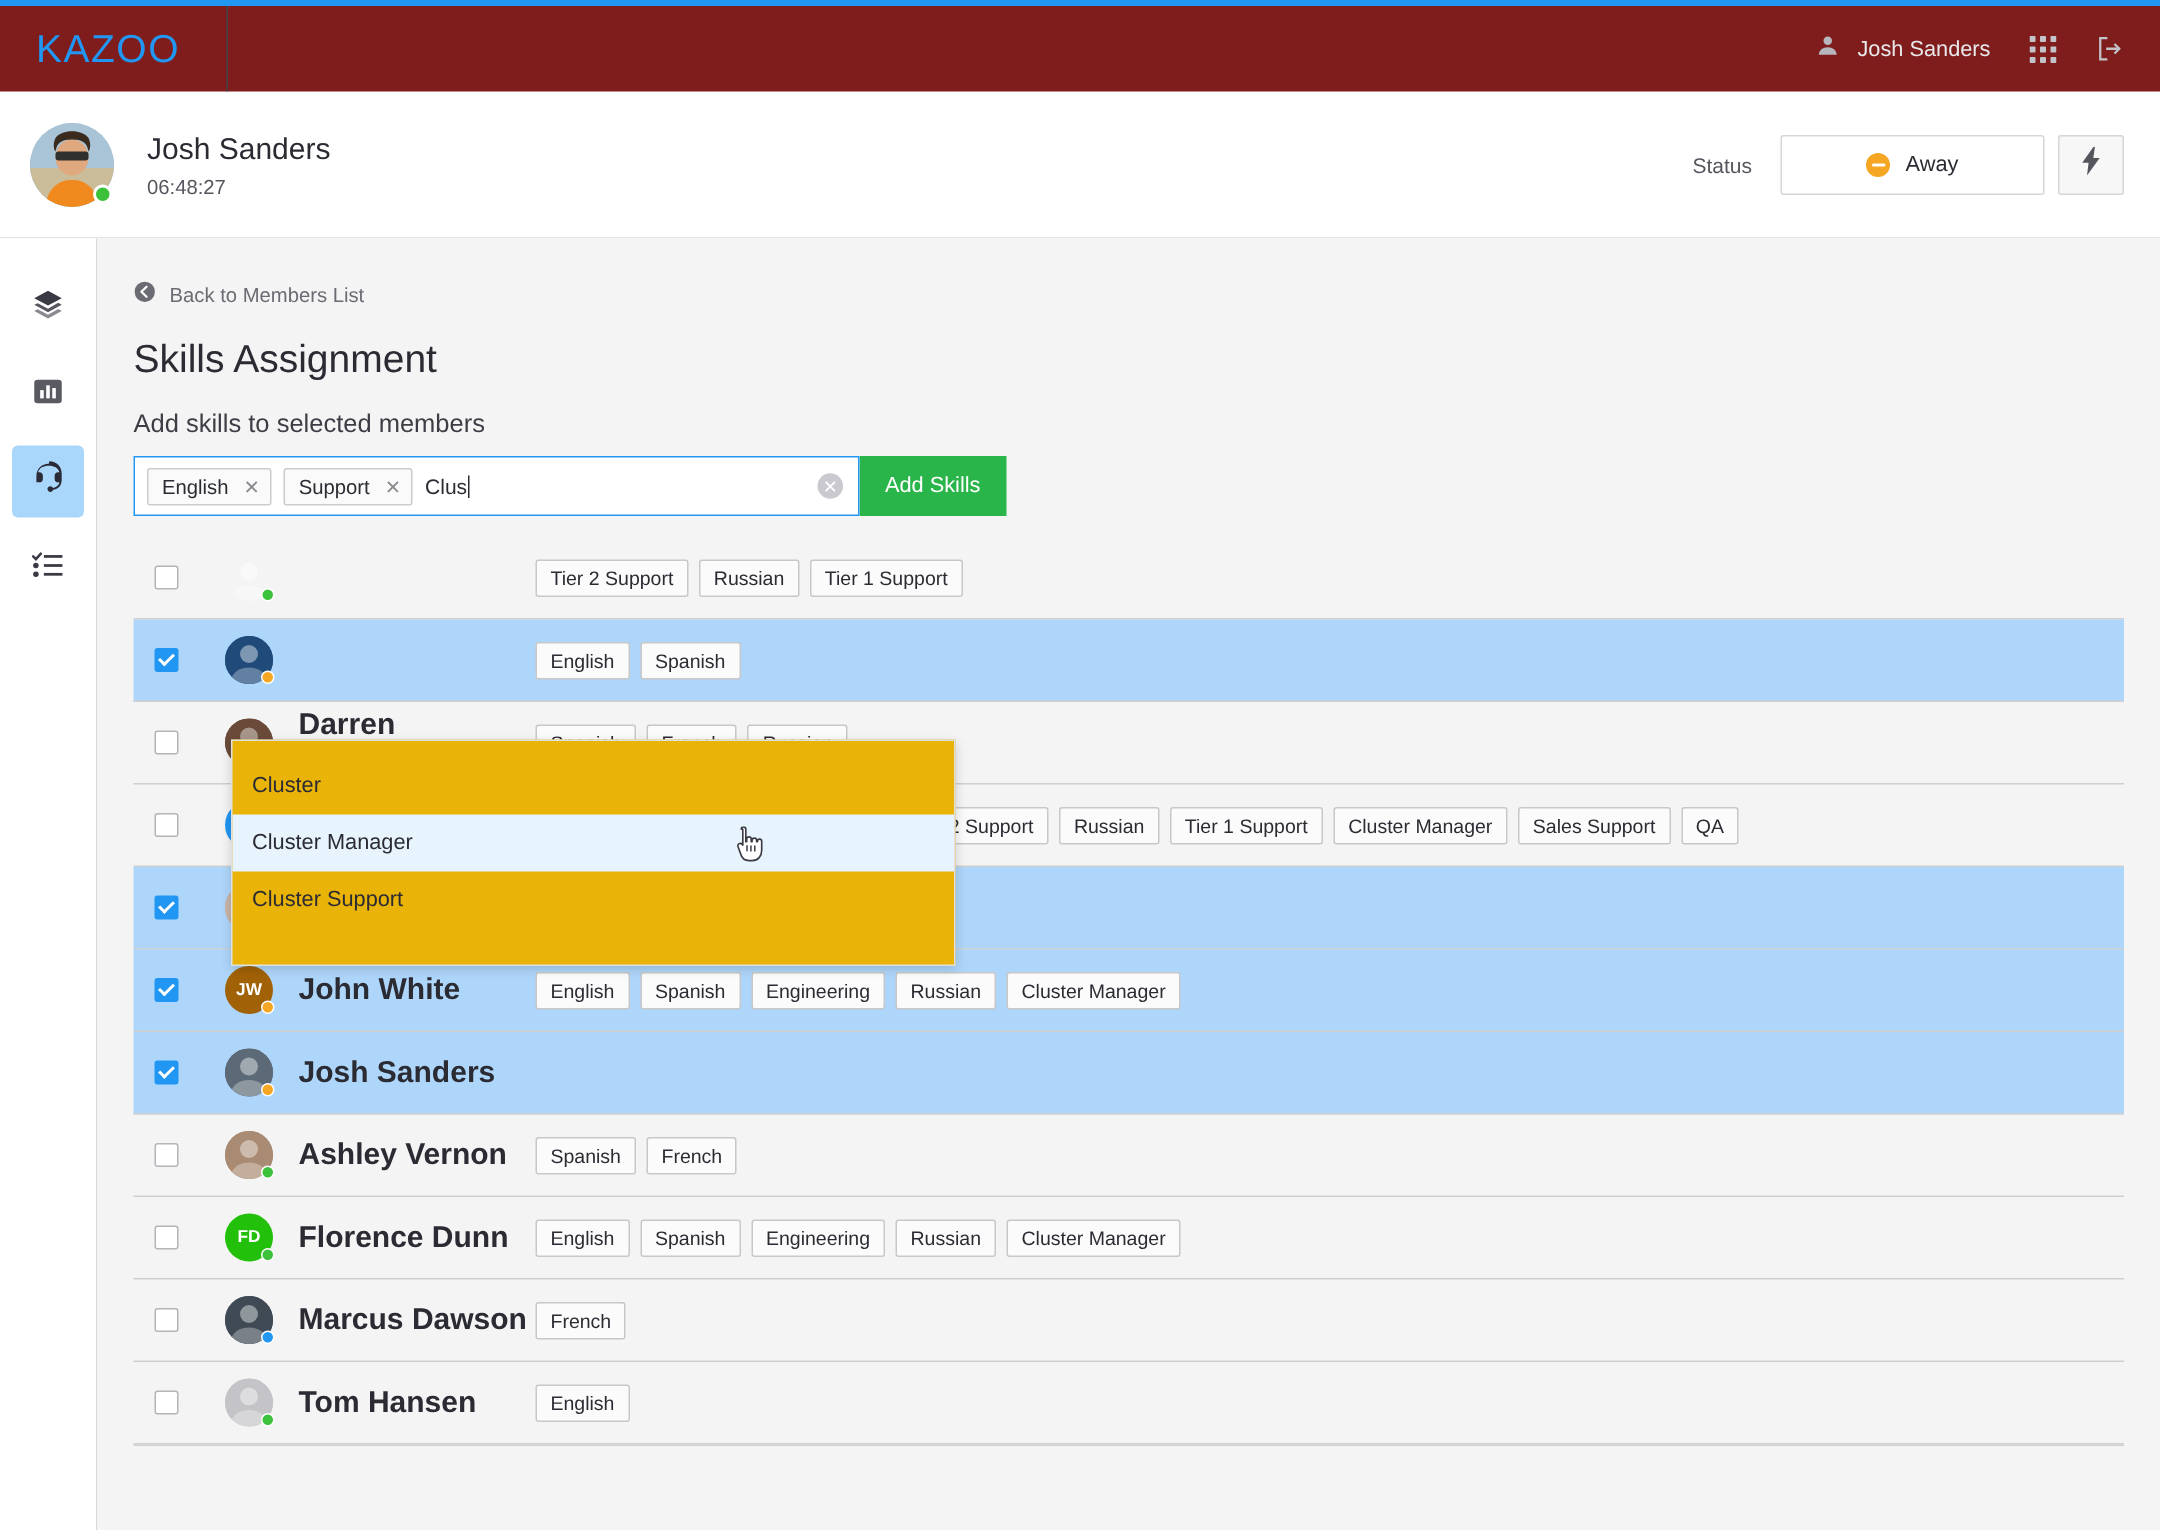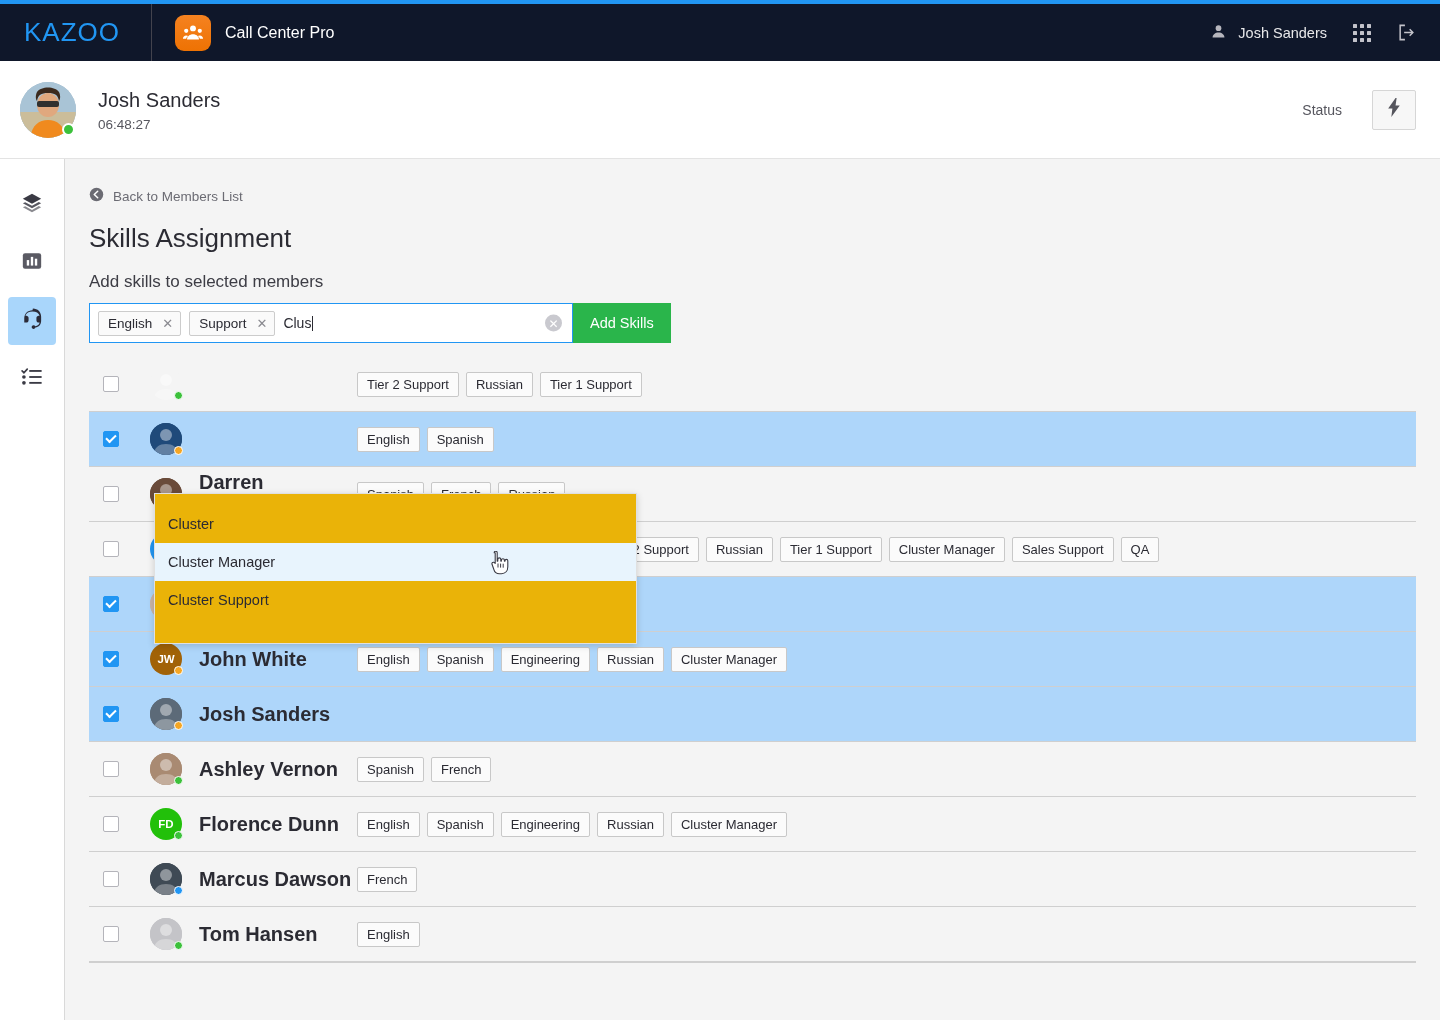--- a/index.html
+++ b/index.html
@@ -7,21 +7,21 @@
     width: 1440px; height: 1020px;
     font-family: "Liberation Sans", sans-serif;
     background: #ffffff; overflow: hidden;
   }
 
   
   .accent-bar { height: 4px; background: #2196f3; width: 100%; }
 
   
   .topnav {
-    height: 57px; background: #0f172a; display: flex; align-items: center;
+    height: 57px; background: #7f1d1d; display: flex; align-items: center;
     position: relative;
   }
   .brand-zone {
     width: 152px; height: 100%; display: flex; align-items: center;
     padding-left: 24px; border-right: 1px solid #43434d;
   }
   .kazoo-logo {
     font-size: 26px; letter-spacing: 1px; color: #2196f3; font-weight: 400;
     font-family: "Liberation Sans", sans-serif;
   }
@@ -49,21 +49,21 @@
     width: 56px; height: 56px; border-radius: 50%; overflow: hidden;
     background: #9fb8c8;
   }
   .presence {
     position: absolute; right: 1px; bottom: 2px; width: 13px; height: 13px;
     border-radius: 50%; border: 2px solid #fff;
   }
   .ub-text { margin-left: 22px; }
   .ub-name { font-size: 20px; color: #2b2b33; font-weight: 400; line-height: 1.35; }
   .ub-time { font-size: 13.5px; color: #56565e; margin-top: 3px; }
-  .ub-right { margin-left: auto; display: flex; align-items: center; gap: 20px; }
+  .ub-right { margin-left: auto; display: flex; align-items: center; gap: 9px; }
   .status-label { font-size: 14px; color: #56565e; margin-right: 10px; }
   .status-box {
     width: 176px; height: 40px; border: 1px solid #d6d6d6; background: #fff;
     border-radius: 2px; display: flex; align-items: center; justify-content: center;
     gap: 10px; font-size: 14.5px; color: #2b2b33; cursor: pointer;
   }
   .status-dot {
     width: 16px; height: 16px; border-radius: 50%; background: #f5a623;
     display: flex; align-items: center; justify-content: center;
   }
@@ -195,33 +195,20 @@
   .table-end { height: 1px; background: #cfcfcf; margin-top: 0; }
 </style>
 </head>
 <body>
 
 <div class="accent-bar"></div>
 
 <div class="topnav">
   <div class="brand-zone">
     <span class="kazoo-logo">KAZOO</span>
-  </div>
-  <div class="app-zone">
-    <span class="app-icon">
-      <svg width="22" height="22" viewBox="0 0 24 24" fill="#fff">
-        <circle cx="12" cy="7" r="3.2"></circle>
-        <path d="M5.5 19c0-3.3 2.9-5.6 6.5-5.6s6.5 2.3 6.5 5.6z"></path>
-        <circle cx="4.6" cy="9.6" r="2.3"></circle>
-          <circle cx="19.4" cy="9.6" r="2.3"></circle>
-        <path d="M1 18.4c0-2.3 1.6-3.8 3.6-3.8 .8 0 1.5 .2 2.1 .6-1.2 .9-2 2-2.2 3.2z"></path>
-        <path d="M23 18.4c0-2.3-1.6-3.8-3.6-3.8-.8 0-1.5 .2-2.1 .6 1.2 .9 2 2 2.2 3.2z"></path>
-      </svg>
-    </span>
-    <span class="app-name">Call Center Pro</span>
   </div>
   <div class="topnav-right">
     <div class="tn-user">
       <span>
         <svg width="17" height="17" viewBox="0 0 24 24" fill="#b6b6bd">
           <circle cx="12" cy="7.3" r="4"></circle>
           <path d="M3.6 20.5c0-4.3 3.8-7.2 8.4-7.2s8.4 2.9 8.4 7.2z"></path>
         </svg>
       </span>
       <span>Josh Sanders</span>
@@ -262,20 +249,24 @@
       </svg>
     </div>
     <span class="presence" style="background:#3cc13b"></span>
   </div>
   <div class="ub-text">
     <div class="ub-name">Josh Sanders</div>
     <div class="ub-time">06:48:27</div>
   </div>
   <div class="ub-right">
     <span class="status-label">Status</span>
+    <div class="status-box">
+      <span class="status-dot"></span>
+      <span>Away</span>
+    </div>
     <div class="bolt-btn">
       <span>
         <svg width="15" height="19" viewBox="0 0 12 18" fill="#55555d">
             <path d="M7 0L0 10h4l-1 8 8-11H7l1-7z"></path>
           </svg>
       </span>
     </div>
   </div>
 </div>
 

